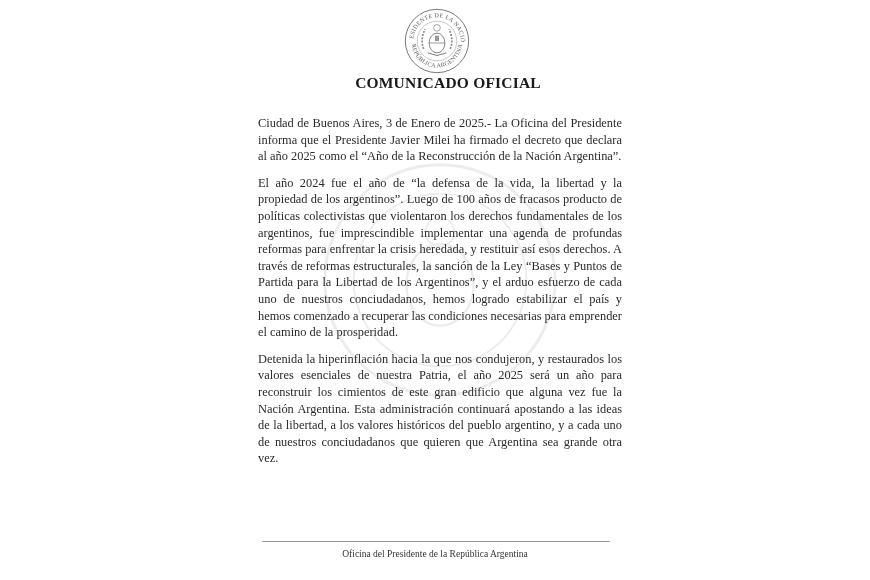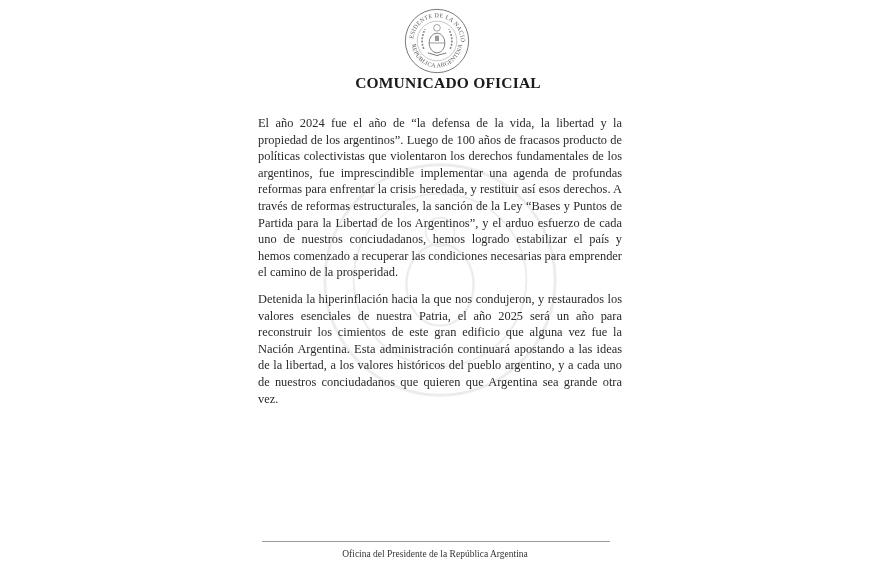--- a/index.html
+++ b/index.html
@@ -102,20 +102,21 @@
     <ellipse cx="50" cy="53" rx="12" ry="15" fill="none" stroke="#666" stroke-width="1.2"></ellipse>
     <line x1="38" y1="53" x2="62" y2="53" stroke="#666" stroke-width="1"></line>
     <rect x="47" y="42" width="6" height="8" fill="#999"></rect>
 
     <path d="M 36 68 L 50 72 L 64 68" fill="none" stroke="#777" stroke-width="1.5"></path>
   </svg>
 
   <div class="title">COMUNICADO OFICIAL</div>
 
   <div class="body">
+    <p>Ciudad de Buenos Aires, 3 de Enero de 2025.- La Oficina del Presidente informa que el Presidente Javier Milei ha firmado el decreto que declara al año 2025 como el “Año de la Reconstrucción de la Nación Argentina”.</p>
     <p>El año 2024 fue el año de “la defensa de la vida, la libertad y la propiedad de los argentinos”. Luego de 100 años de fracasos producto de políticas colectivistas que violentaron los derechos fundamentales de los argentinos, fue imprescindible implementar una agenda de profundas reformas para enfrentar la crisis heredada, y restituir así esos derechos. A través de reformas estructurales, la sanción de la Ley “Bases y Puntos de Partida para la Libertad de los Argentinos”, y el arduo esfuerzo de cada uno de nuestros conciudadanos, hemos logrado estabilizar el país y hemos comenzado a recuperar las condiciones necesarias para emprender el camino de la prosperidad.</p>
     <p>Detenida la hiperinflación hacia la que nos condujeron, y restaurados los valores esenciales de nuestra Patria, el año 2025 será un año para reconstruir los cimientos de este gran edificio que alguna vez fue la Nación Argentina. Esta administración continuará apostando a las ideas de la libertad, a los valores históricos del pueblo argentino, y a cada uno de nuestros conciudadanos que quieren que Argentina sea grande otra vez.</p>
   </div>
 
   <div class="footer-rule"></div>
   <div class="footer-text">Oficina del Presidente de la República Argentina</div>
 
 </div>
 
 </body></html>

